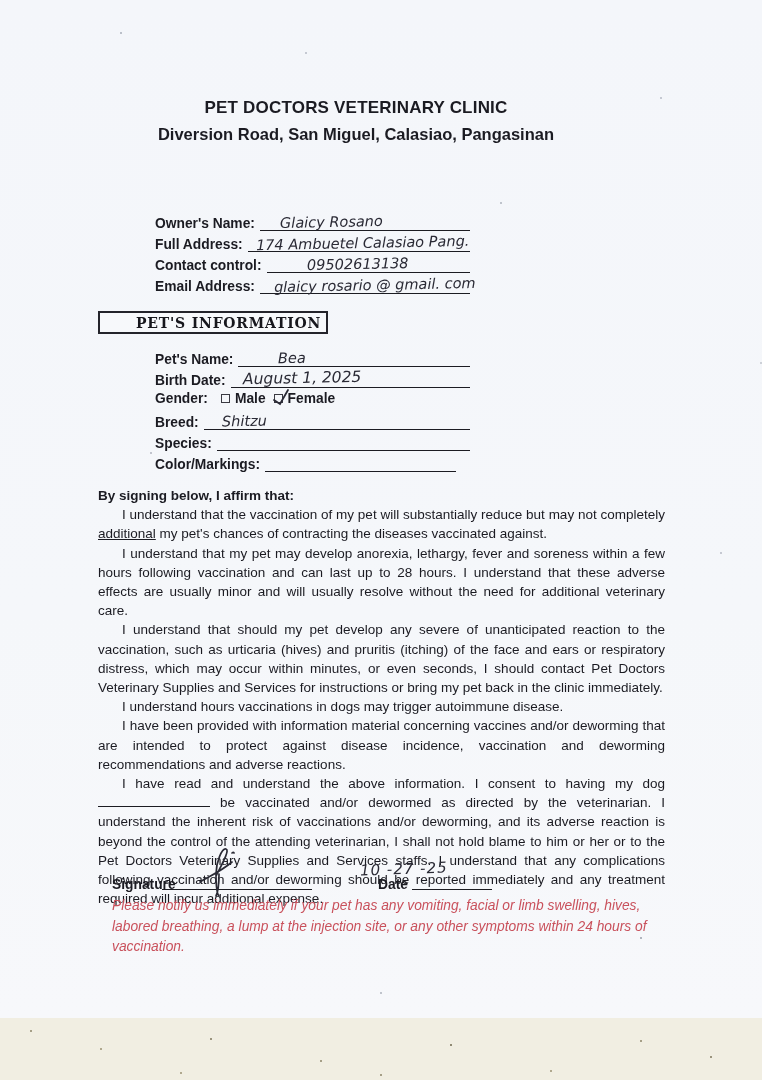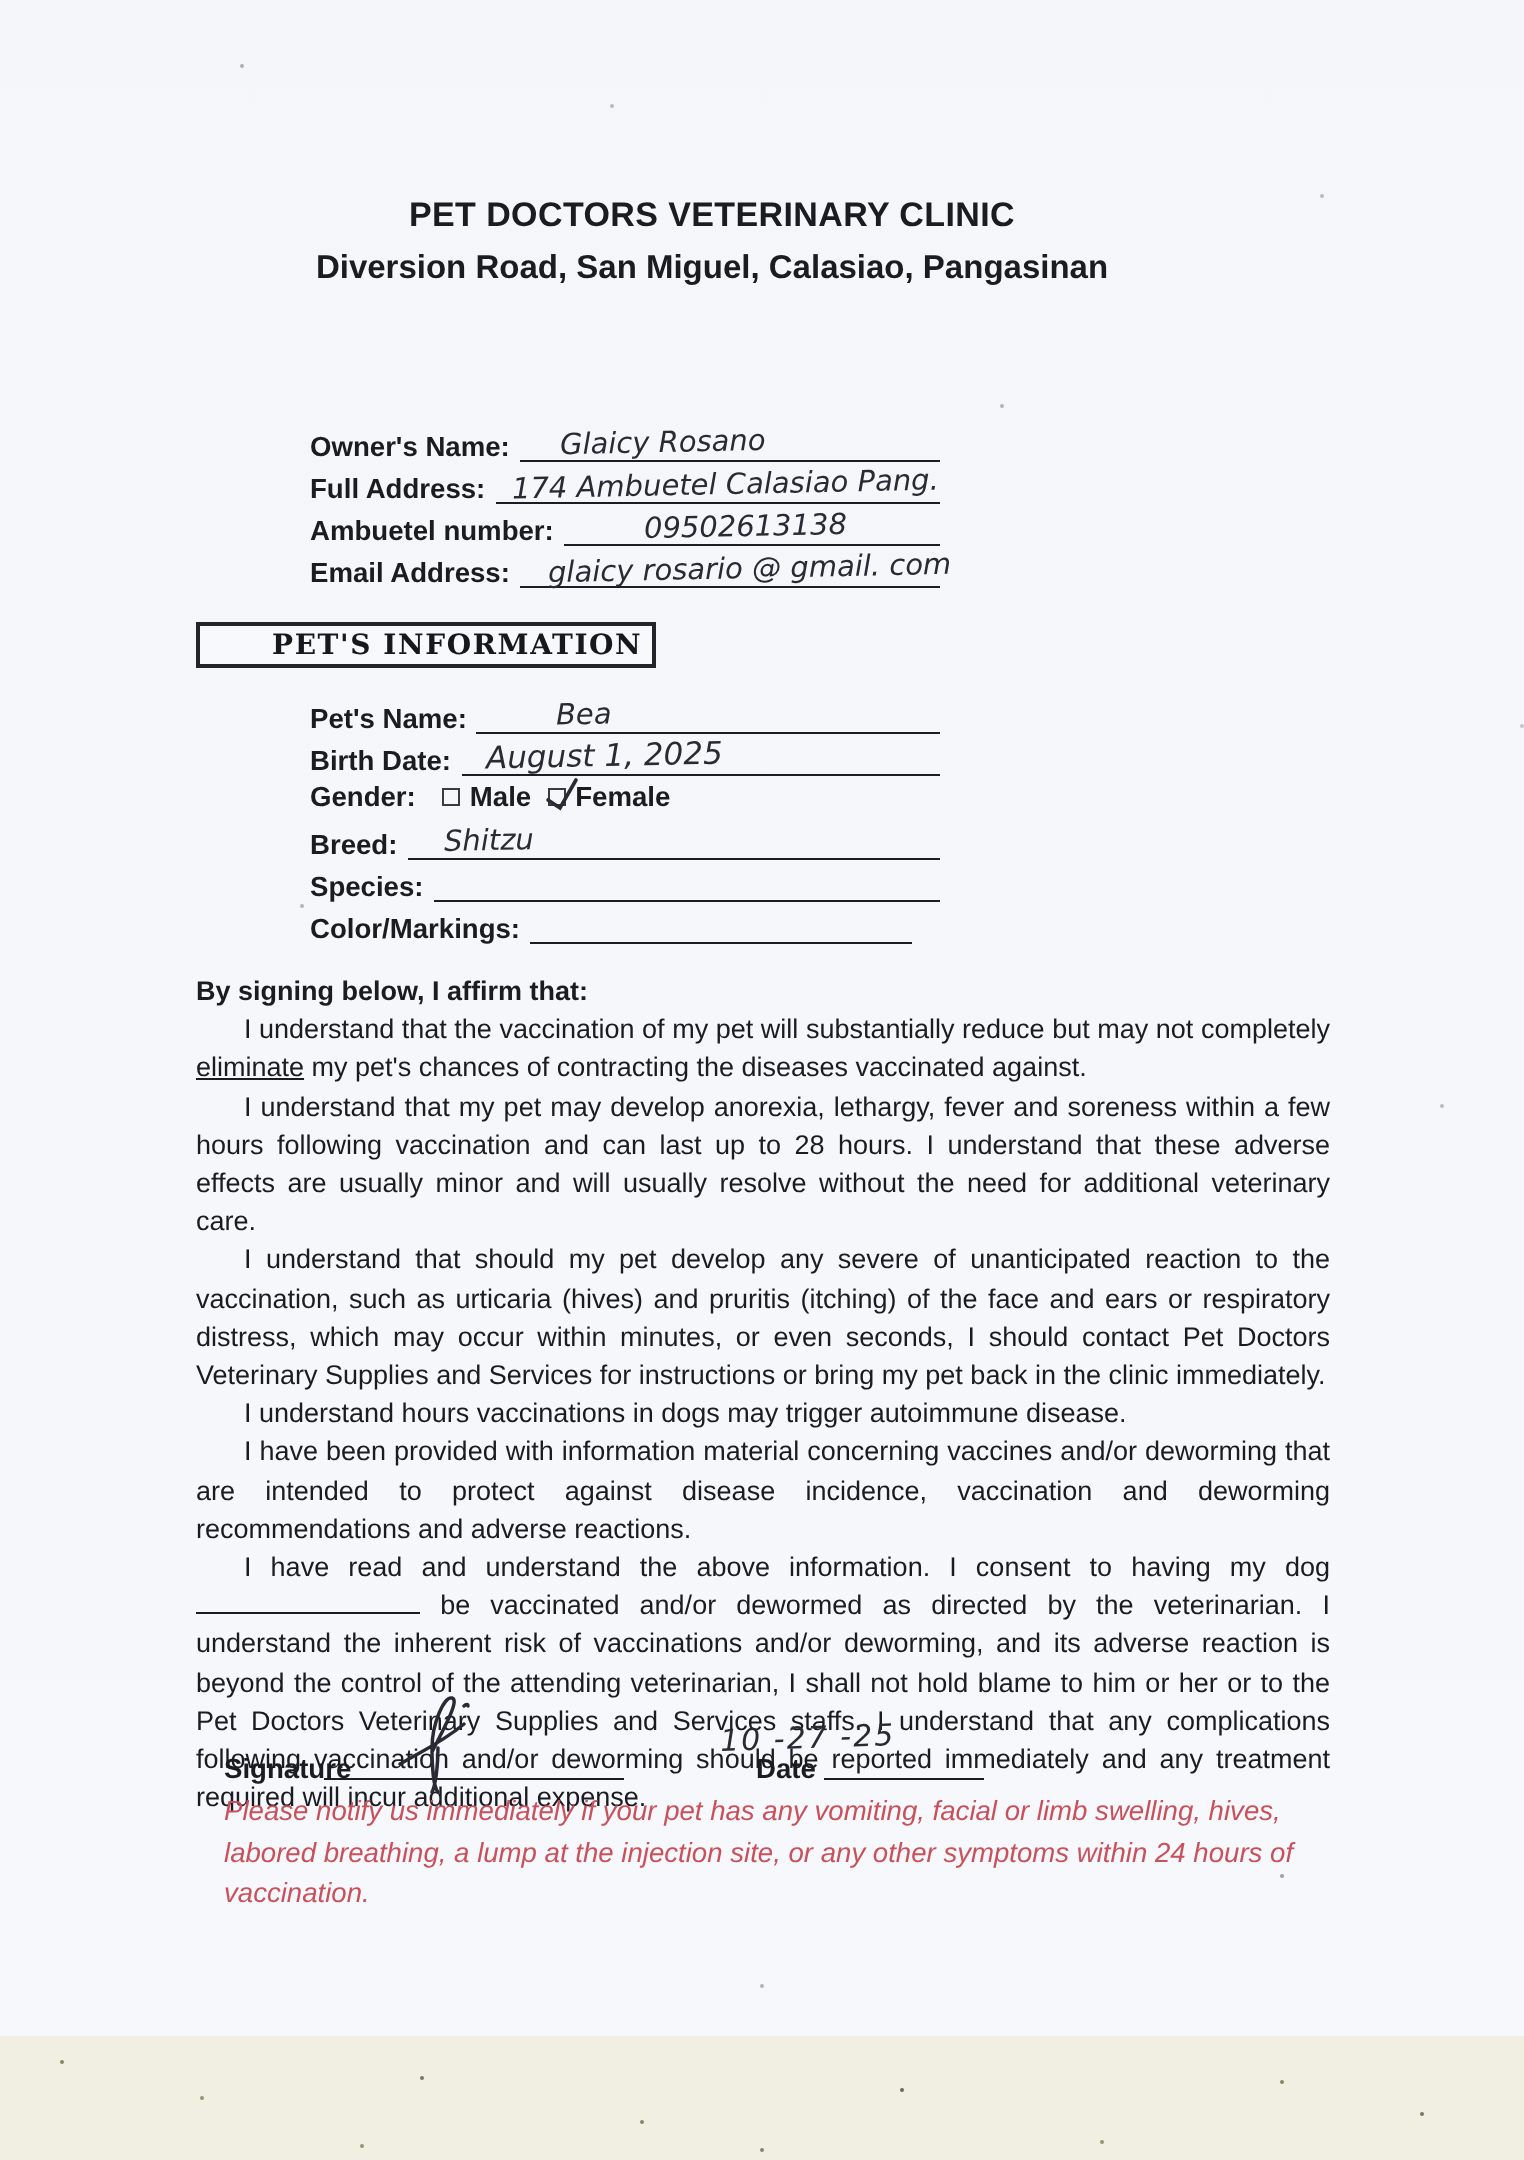--- a/index.html
+++ b/index.html
@@ -105,21 +105,21 @@
             <span class="hw">Glaicy Rosano</span>
           </span>
       </div>
       <div class="frow">
         <span class="flabel">Full Address:</span>
         <span class="fline">
             <span class="hw" style="left:8px">174 Ambuetel Calasiao Pang.</span>
           </span>
       </div>
       <div class="frow">
-        <span class="flabel">Ambuetel number:</span>
+        <span class="flabel">Contact control:</span>
         <span class="fline">
             <span class="hw" style="left:40px">09502613138</span>
           </span>
       </div>
       <div class="frow">
         <span class="flabel">Email Address:</span>
         <span class="fline">
             <span class="hw" style="left:14px">glaicy rosario @ gmail. com</span>
           </span>
       </div>
@@ -171,21 +171,21 @@
         <span class="flabel">Color/Markings:</span>
         <span class="fline" style="margin-right:14px">
             <span class="hw"></span>
           </span>
       </div>
     </div>
 
     <div class="consent">
       <div class="chead">By signing below, I affirm that:</div>
       <div id="consent-paras">
-          <p><span>I understand that the vaccination of my pet will substantially reduce but may not completely </span><span class="useg">eliminate</span><span> my pet's chances of contracting the diseases vaccinated against.</span></p>
+          <p><span>I understand that the vaccination of my pet will substantially reduce but may not completely </span><span class="useg">additional</span><span> my pet's chances of contracting the diseases vaccinated against.</span></p>
           <p><span>I understand that my pet may develop anorexia, lethargy, fever and soreness within a few hours following vaccination and can last up to 28 hours. I understand that these adverse effects are usually minor and will usually resolve without the need for additional veterinary care.</span></p>
           <p><span>I understand that should my pet develop any severe of unanticipated reaction to the vaccination, such as urticaria (hives) and pruritis (itching) of the face and ears or respiratory distress, which may occur within minutes, or even seconds, I should contact Pet Doctors Veterinary Supplies and Services for instructions or bring my pet back in the clinic immediately.</span></p>
           <p><span>I understand hours vaccinations in dogs may trigger autoimmune disease.</span></p>
           <p><span>I have been provided with information material concerning vaccines and/or deworming that are intended to protect against disease incidence, vaccination and deworming recommendations and adverse reactions.</span></p>
           <p><span>I have read and understand the above information. I consent to having my dog </span><span class="blankseg"></span><span> be vaccinated and/or dewormed as directed by the veterinarian. I understand the inherent risk of vaccinations and/or deworming, and its adverse reaction is beyond the control of the attending veterinarian, I shall not hold blame to him or her or to the Pet Doctors Veterinary Supplies and Services staffs. I understand that any complications following vaccination and/or deworming should be reported immediately and any treatment required will incur additional expense.</span></p>
         </div>
     </div>
 
     <div class="signoff">
       <span class="sig-label">Signature</span>

